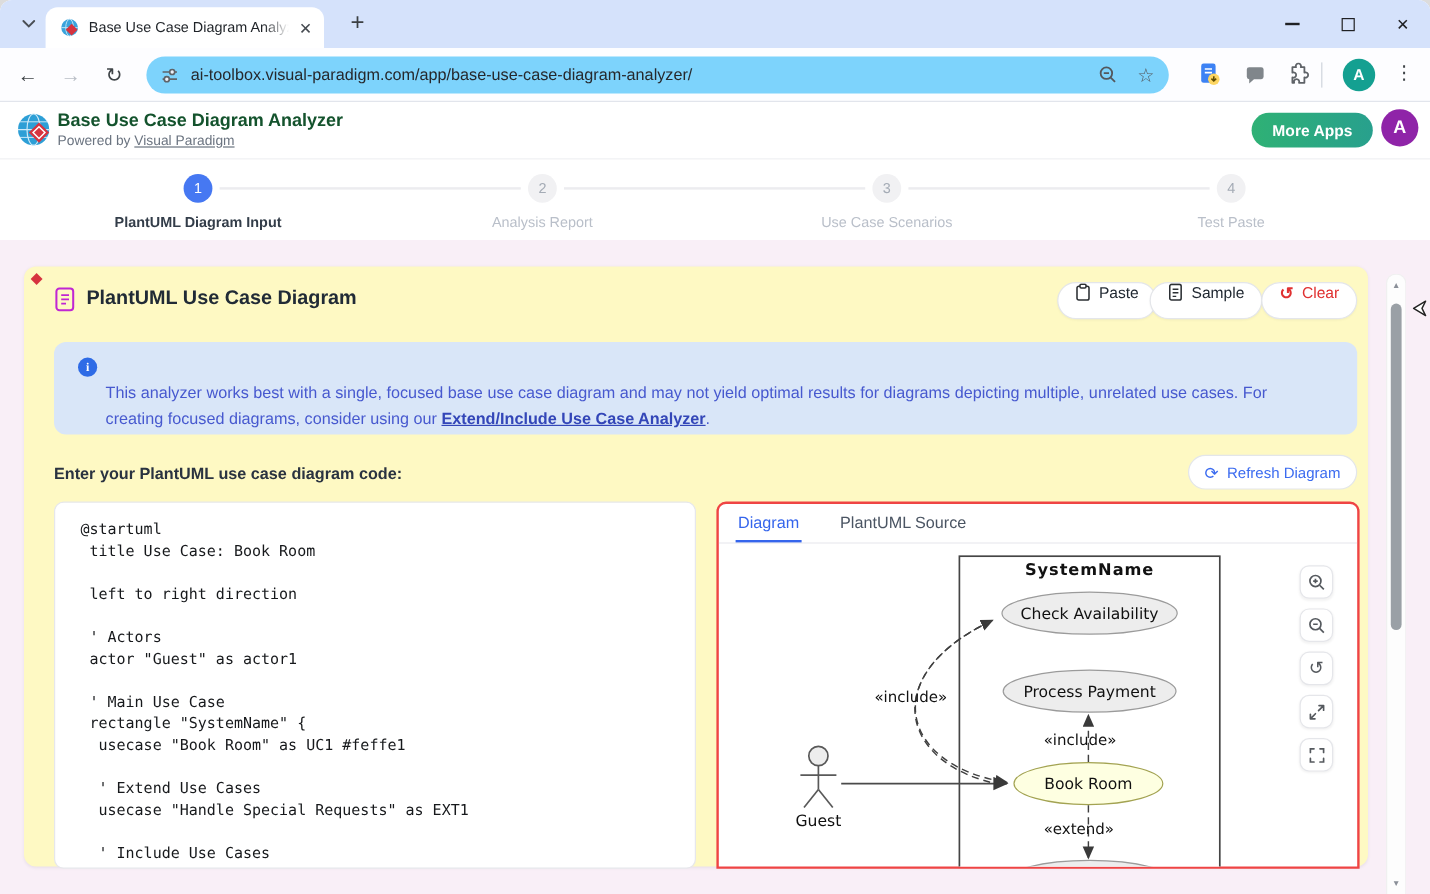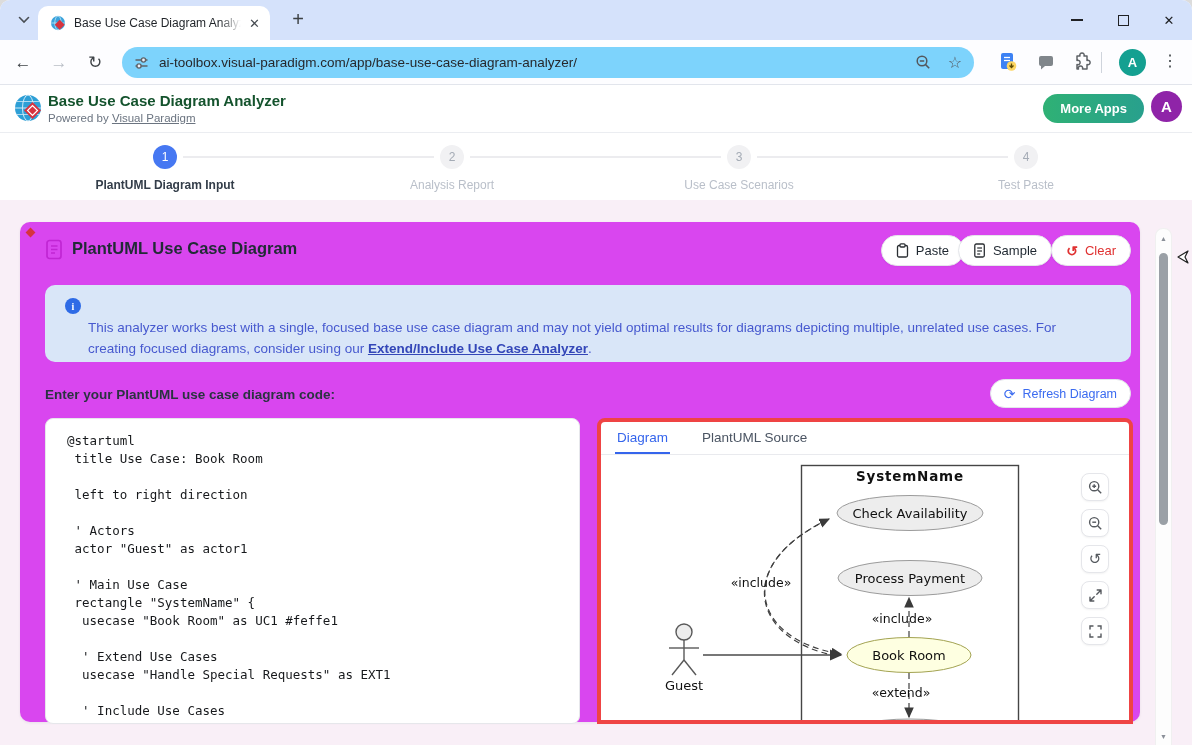--- a/index.html
+++ b/index.html
@@ -46,44 +46,44 @@
   
   .stepper { position:absolute; top:133px; left:0; right:0; height:67px; background:#fff; }
   .step-circle { position:absolute; top:12px; width:24px; height:24px; border-radius:50%; font-size:12px; display:flex; align-items:center; justify-content:center; background:#f1f1f3; color:#a4abb5; }
   .step-circle.active { background:#4678f2; color:#fff; }
   .step-label { position:absolute; top:45px; transform:translateX(-50%); font-size:12px; color:#b9bfc9; white-space:nowrap; }
   .step-label.active { color:#333d49; font-weight:600; }
   .step-line { position:absolute; top:23px; height:2px; background:#ececef; }
 
   
   .scrollpage { position:absolute; top:200px; left:0; right:0; bottom:0; background:#f9eff7; }
-  .card { position:absolute; left:20px; top:22px; width:1120px; height:500px; background:#d946ef; border-radius:10px; box-shadow:0 1px 3px rgba(20,20,50,.07); }
+  .card { position:absolute; left:20px; top:22px; width:1120px; height:500px; background:#fef9c3; border-radius:10px; box-shadow:0 1px 3px rgba(20,20,50,.07); }
   .corner-gem { position:absolute; left:7px; top:7px; width:7px; height:7px; background:#d6333f; transform:rotate(45deg); }
 
   .card-title-icon { position:absolute; left:25px; top:17px; }
   .card-title { position:absolute; left:52px; top:17px; font-size:16.5px; font-weight:bold; color:#212b36; }
-  .btn { position:absolute; top:13px; height:31px; border:1px solid #e4e6ea; border-radius:16px; background:#fff; font-size:13px; color:#1f2730; display:flex; align-items:center; gap:7px; padding:0 14px; font-family:inherit; cursor:pointer; box-shadow:0 1px 2px rgba(0,0,0,.04); }
+  .btn { position:absolute; top:13px; height:31px; border:1px solid #e4e6ea; border-radius:16px; background:#fff; font-size:13px; color:#1f2730; display:flex; align-items:flex-start; gap:7px; padding:0 14px; font-family:inherit; cursor:pointer; box-shadow:0 1px 2px rgba(0,0,0,.04); }
   .btn-paste { right:176px; } .btn-sample { right:88px; }
   .btn-clear { right:9px; color:#e03131; }
   .clear-ic { font-size:14px; color:#e03131; font-weight:bold; }
 
   .banner { position:absolute; left:25px; right:9px; top:63px; height:77px; background:#d9e6f8; border-radius:10px; }
   .banner-info-ic { position:absolute; left:20px; top:13px; width:16px; height:16px; border-radius:50%; background:#2e6be6; color:#fff; font-size:10px; font-weight:bold; display:flex; align-items:center; justify-content:center; font-family:"Liberation Serif",serif; }
   .banner-title { position:absolute; left:43px; top:12px; font-size:13.5px; font-weight:bold; color:#1c3faa; }
   .banner-body { position:absolute; left:43px; top:32px; right:24px; font-size:13.5px; line-height:21px; color:#4759cf; }
   .banner-body a { color:#3346b8; font-weight:600; }
 
   .editor-label { position:absolute; left:25px; top:165px; font-size:13.5px; font-weight:600; color:#2a3340; }
   .refresh-btn { position:absolute; right:9px; top:157px; height:29px; padding:0 13px; border:1px solid #e3e6ea; border-radius:15px; background:#fff; color:#3b6bf0; font-size:12.5px; display:flex; align-items:center; gap:7px; font-family:inherit; cursor:pointer; }
   .refresh-ic { font-size:14px; }
 
   .code-panel { position:absolute; left:25px; top:196px; width:535px; height:306px; border:1px solid #e6e7eb; border-radius:8px; background:#fff; overflow:hidden; }
   .code-panel pre { margin:13px 0 12px 21px; font-family:"DejaVu Sans Mono",monospace; font-size:12.5px; line-height:18px; color:#17191c; white-space:pre; }
 
-  .diagram-panel { position:absolute; left:577px; top:196px; width:536px; height:306px; border:4px solid #ef4444; border-radius:8px 8px 0 0; background:#fff; overflow:hidden; }
+  .diagram-panel { position:absolute; left:577px; top:196px; width:536px; height:306px; border:2px solid #ef4444; border-radius:8px 8px 0 0; background:#fff; overflow:hidden; }
   .vtabs { height:33px; border-bottom:1px solid #e9eaee; display:flex; align-items:stretch; padding:0 14px; gap:30px; }
   .vtab { display:flex; align-items:center; font-size:13.5px; color:#4b5563; border-bottom:2px solid transparent; padding:0 2px; cursor:pointer; }
   .vtab.active { color:#3565ec; border-bottom-color:#3565ec; }
   .dcanvas { position:absolute; top:34px; left:0; right:0; bottom:0; }
   .dcanvas svg text { font-family:"DejaVu Sans",sans-serif; }
   .zoombtns { position:absolute; right:20px; top:17px; display:flex; flex-direction:column; gap:8px; }
   .zbtn { width:28px; height:28px; border:1px solid #e5e6ea; border-radius:8px; background:#fff; box-shadow:0 1px 2px rgba(0,0,0,.05); display:flex; align-items:center; justify-content:center; color:#55595e; cursor:pointer; font-size:15px; padding:0; }
 
   
   .scrollbar { position:absolute; right:20px; top:28px; bottom:0; width:17px; background:#fdfdfd; border:1px solid #f0f0f0; border-bottom:none; border-radius:8px 8px 0 0; }

